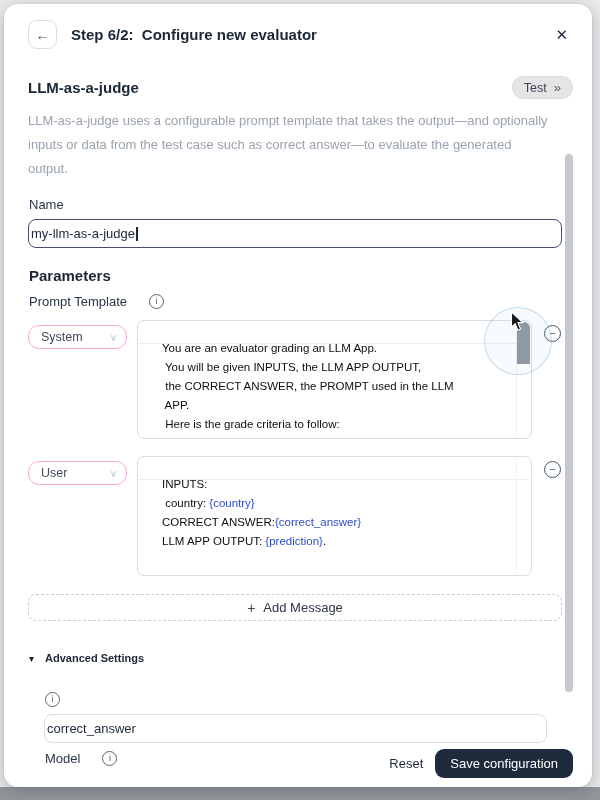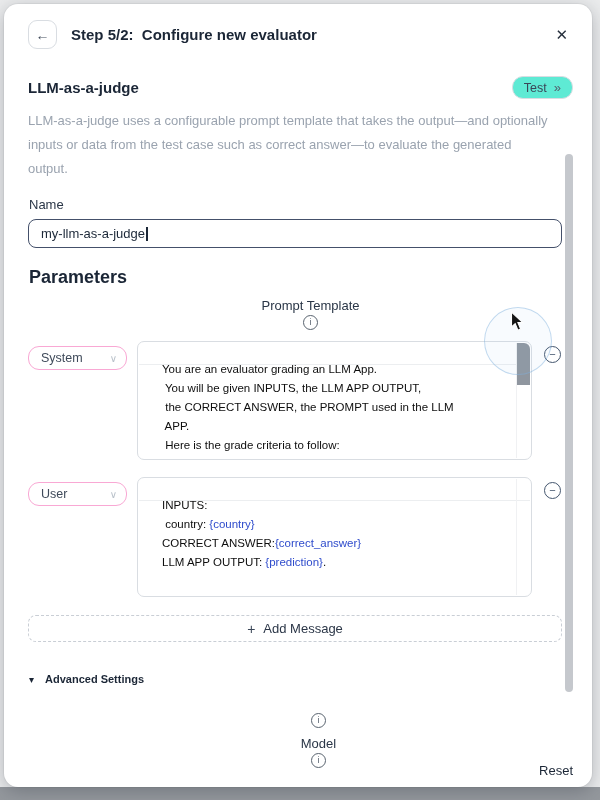--- a/index.html
+++ b/index.html
@@ -20,35 +20,35 @@
   .hdr{display:flex;align-items:center;gap:14px;padding:16px 20px 0 24px;}
   .back-btn{width:27px;height:27px;border:1px solid #d9dde2;border-radius:9px;
     display:flex;align-items:center;justify-content:center;font-size:14px;color:#3f4a5a;
     background:#fff;cursor:pointer;}
   .title{font-size:15px;font-weight:700;color:#1b2636;white-space:pre;}
   .close-btn{margin-left:auto;font-size:15px;color:#27303d;cursor:pointer;padding:2px 4px;}
   
   .head-row{display:flex;align-items:center;justify-content:space-between;margin:27px 19px 0 24px;}
   .evaluator-h{font-size:15px;font-weight:700;color:#1b2636;}
   .test-btn{display:flex;align-items:center;gap:7px;border:1px solid #d9dde2;border-radius:11px;
-    padding:3px 11px;font-size:12.5px;color:#3a4657;background:#5eead4;cursor:pointer;}
+    padding:3px 11px;font-size:12.5px;color:#3a4657;background:#e5e5e5;cursor:pointer;}
   .test-btn .dbl{font-size:13px;color:#55606e;}
   .desc{margin:10px 40px 0 24px;font-size:13px;line-height:24px;color:#9aa3af;max-width:522px;}
   
   .lbl{font-size:13px;color:#2a3647;}
-  .lbl-row{display:flex;align-items:center;gap:2px;flex-direction:column;}
+  .lbl-row{display:flex;align-items:center;gap:22px;}
   .info-ic{width:13px;height:13px;border:1px solid #59636f;border-radius:50%;
     display:inline-flex;align-items:center;justify-content:center;
     font-size:9px;color:#59636f;font-style:normal;line-height:1;}
   .name-lbl{margin:16px 0 0 25px;}
   .field{box-sizing:border-box;height:29px;border-radius:8px;background:#fff;
-    display:flex;align-items:center;padding:0 12px;font-size:13px;color:#1c2838;}
+    display:flex;align-items:center;padding:0 2px;font-size:13px;color:#1c2838;}
   .name-field{margin:7px 0 0 24px;width:534px;border:1.5px solid #44506a;}
   .caret{display:inline-block;width:1.5px;height:14px;background:#1c2838;margin-left:1px;}
-  .params-lbl{margin:19px 0 0 25px;font-size:18px;font-weight:700;color:#1b2636;}
+  .params-lbl{margin:19px 0 0 25px;font-size:15px;font-weight:700;color:#1b2636;}
   .ptpl-row{margin:10px 0 0 25px;}
   
   .msg-row{display:flex;align-items:flex-start;margin:11px 0 0 24px;}
   .role-select{box-sizing:border-box;width:99px;height:24px;margin-top:5px;
     border:1px solid #f9a8d4;border-radius:11px;background:#fff;
     display:flex;align-items:center;justify-content:space-between;
     padding:0 9px 0 12px;font-size:12.5px;color:#3f4a5a;cursor:pointer;}
   .role-select .chev{color:#b9c1ca;font-size:10px;}
   .editor{box-sizing:border-box;position:relative;width:395px;margin-left:10px;
     border:1px solid #d9dde2;border-radius:7px;background:#fff;overflow:hidden;}
@@ -92,21 +92,21 @@
 <body>
 
 <div class="page-strip"></div>
 
 <div class="modal">
 
   <div class="hdr">
     <div class="back-btn">
       <span>←</span>
     </div>
-    <div class="title">Step 5/2:  Configure new evaluator</div>
+    <div class="title">Step 6/2:  Configure new evaluator</div>
     <div class="close-btn">
       <span>✕</span>
     </div>
   </div>
 
   <div class="head-row">
     <div class="evaluator-h">LLM-as-a-judge</div>
     <div class="test-btn">
       <span>Test</span>
       <span class="dbl">»</span>
@@ -175,28 +175,32 @@
   </div>
 
   <div class="adv-row">
     <span class="adv-caret">▾</span>
     <span class="adv-lbl">Advanced Settings</span>
   </div>
 
   <div class="lbl-row exp-lbl">
     <span class="info-ic">i</span>
   </div>
+  <div class="field exp-field">
+    <span>correct_answer</span>
+  </div>
 
   <div class="lbl-row model-lbl">
     <span class="lbl">Model</span>
     <span class="info-ic">i</span>
   </div>
 
   <div class="footer">
     <div class="reset-btn">Reset</div>
+    <button class="save-btn">Save configuration</button>
   </div>
 
   <div class="modal-scroll-thumb"></div>
 
   <div class="halo"></div>
   <div class="cursor">
     <svg width="15" height="21" viewBox="0 0 15 21">
       <path d="M1.5 1 L1.5 16 L5.2 12.6 L7.9 19.2 L10.6 18 L7.9 11.6 L12.8 11.6 Z" fill="#151515" stroke="#ffffff" stroke-width="1.1"></path>
     </svg>
   </div>

